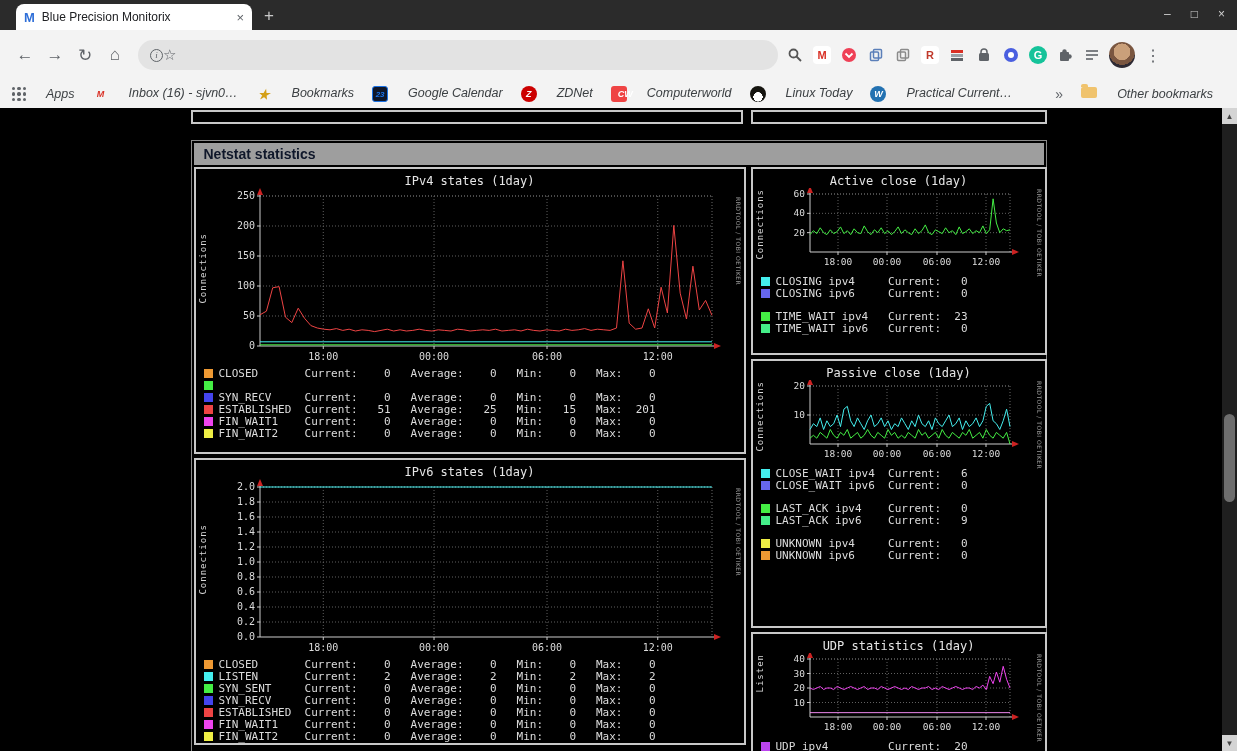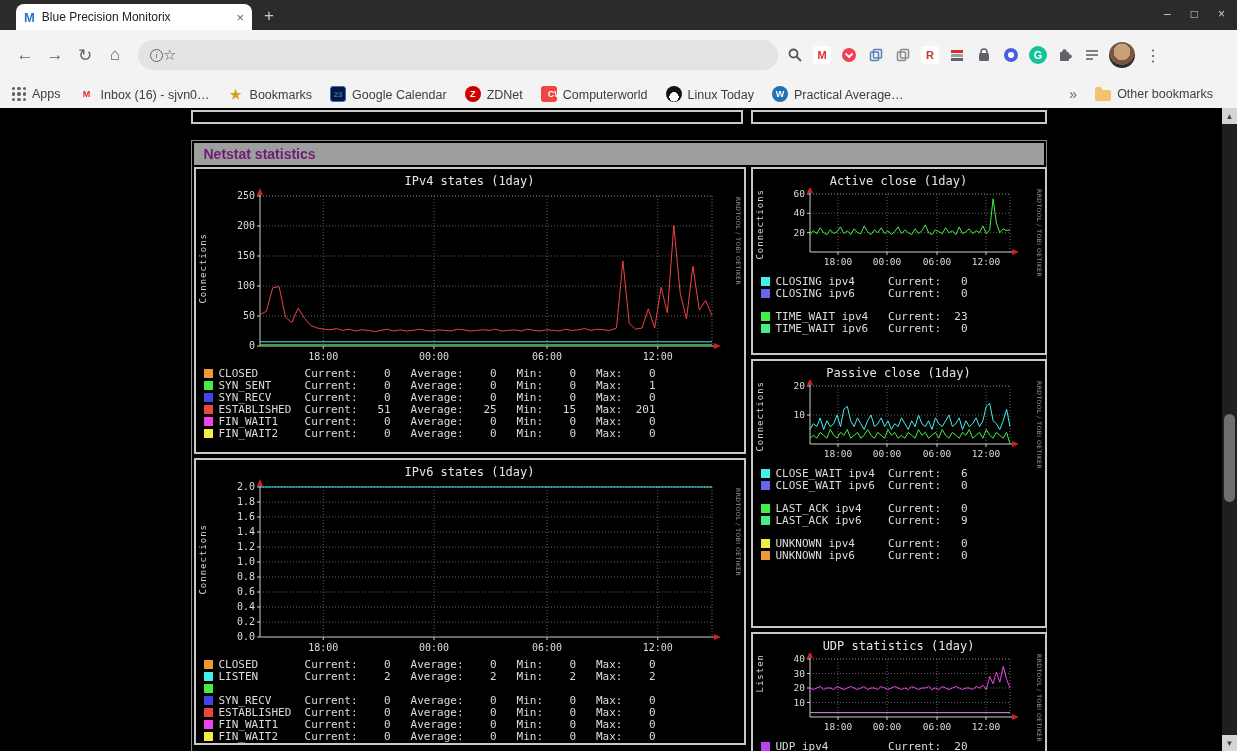--- a/index.html
+++ b/index.html
@@ -30,42 +30,42 @@
   .omni-star { color:#5f6368; font-size:15px; flex:none; }
   .ext-area { display:flex; align-items:center; gap:9px; }
   .ext-chip { width:18px; height:18px; display:flex; align-items:center; justify-content:center;
               font-size:11px; font-weight:bold; border-radius:4px; flex:none; }
   .avatar { width:26px; height:26px; border-radius:50%; margin-left:8px; flex:none;
             background:radial-gradient(circle at 50% 38%, #caa07a 0 40%, #7a5640 41% 62%, #2e2a33 63%); }
   .menu-dots { color:#5f6368; font-size:16px; margin-left:10px; flex:none; }
 
   .bookmarksbar { height:28px; background:#f3f3f3; display:flex; align-items:center; padding:0 12px;
                   font-size:12.5px; color:#3c4043; white-space:nowrap; overflow:hidden; }
-  .bm-item { display:flex; align-items:flex-end; gap:6px; margin-right:18px; }
+  .bm-item { display:flex; align-items:flex-start; gap:20px; margin-right:18px;font-style:italic; }
   .apps-grid { width:14px; height:14px; display:grid; grid-template-columns:repeat(3,1fr); gap:2px; }
   .apps-grid i { background:#5f6368; border-radius:50%; }
   .bm-chip { width:16px; height:16px; border-radius:3px; font-size:9px; font-weight:bold;
              display:flex; align-items:center; justify-content:center; flex:none; }
   .penguin { background:radial-gradient(circle at 50% 68%, #fff 0 34%, #15140f 35%); border-radius:50%; }
   .bm-spacer { flex:1; }
   .overflow-chevron { color:#5f6368; font-size:14px; margin-right:18px; }
   .folder { width:16px; height:11px; background:#f0c36d; border-radius:2px; position:relative; flex:none; }
   .folder::before { content:""; position:absolute; top:-3px; left:0; width:7px; height:3px;
                     background:#f0c36d; border-radius:2px 2px 0 0; }
 
   
   .content { position:relative; height:643px; background:#000; }
   .page-inner { width:856px; margin:0 auto; padding-top:2px; }
   .cutoff-row { display:flex; justify-content:space-between; margin-bottom:16px; }
   .cut-box { height:14px; border:2px solid #c8c8c8; background:#000; }
   .cut-box.left { width:552px; } .cut-box.right { width:296px; }
 
   .section { border:1px solid #8a8a8a; padding:2px; background:#000; }
   .section-header { height:22px; background:#9e9e9e; display:flex; align-items:center; padding-left:10px;
-                    font-weight:bold; font-size:14px; color:#701a75; }
+                    font-weight:bold; font-size:14px; color:#0f172a; }
   .columns { display:flex; gap:5px; margin-top:2px; align-items:flex-start; }
   .col-left { width:552px; } .col-right { width:296px; }
 
   .graph-box { background:#000; border:2px solid #c8c8c8; position:relative; overflow:hidden; margin-bottom:4px; }
   .graph-large { width:552px; height:287px; }
   .graph-small { width:296px; }
   [data-chart-id="active-close"]   { height:188px; }
   [data-chart-id="passive-close"]  { height:269px; }
   [data-chart-id="udp-statistics"] { height:148px; }
 
@@ -223,21 +223,21 @@
       <span class="bm-item">
         <span class="bm-chip" style="color: rgb(255, 255, 255); background: #ef4444; padding-left: 13px;">CW</span>
         <span>Computerworld</span>
       </span>
       <span class="bm-item">
         <span class="bm-chip penguin"></span>
         <span>Linux Today</span>
       </span>
       <span class="bm-item">
         <span class="bm-chip" style="color: rgb(255, 255, 255); background: rgb(34, 113, 177); border-radius: 50%;">W</span>
-        <span>Practical Average…</span>
+        <span>Practical Current…</span>
       </span>
     </span>
   <span class="bm-spacer"></span>
   <span class="overflow-chevron">»</span>
   <span class="bm-item" style="margin-right:12px">
     <span class="folder"></span>
     <span>Other bookmarks</span>
   </span>
 </div>
 
@@ -296,21 +296,20 @@
                 <line x1="63" y1="156.8" x2="515" y2="156.8" stroke="#44EE44" stroke-width="1"></line>
                 <polyline points="63.0,126.8 69.4,123.2 75.7,99.8 82.1,98.6 88.5,129.2 94.8,134.6 101.2,120.2 107.6,130.4 113.9,137.6 120.3,140.0 126.7,141.2 133.0,141.8 139.4,140.6 145.8,142.4 152.1,141.2 158.5,143.0 164.9,141.8 171.2,142.4 177.6,143.6 184.0,142.4 190.3,141.2 196.7,143.0 203.1,141.8 209.4,143.0 215.8,142.4 222.2,141.2 228.5,142.4 234.9,143.0 241.3,141.8 247.6,142.4 254.0,143.0 260.4,141.2 266.7,141.8 273.1,143.0 279.5,142.4 285.8,141.8 292.2,142.4 298.5,141.2 304.9,143.0 311.3,142.4 317.6,141.8 324.0,143.0 330.4,141.2 336.7,142.4 343.1,143.0 349.5,141.8 355.8,142.4 362.2,143.0 368.6,141.2 374.9,142.4 381.3,141.8 387.7,140.6 394.0,142.4 400.4,141.2 406.8,141.8 413.1,142.4 419.5,140.0 425.9,72.8 432.2,135.2 438.6,141.2 445.0,140.0 451.3,120.8 457.7,140.0 464.1,99.2 470.4,125.0 476.8,37.4 483.2,105.2 489.5,131.0 495.9,78.2 502.3,122.0 508.6,112.4 515.0,127.4" fill="none" stroke="#EE4444" stroke-width="1"></polyline>
               </svg>
             <div class="g-legend">
                 <div class="legend-row">
                   <span class="swatch" style="background: rgb(238, 153, 51);"></span>
                   <span class="ltext">CLOSED       Current:    0   Average:    0   Min:    0   Max:    0</span>
                 </div>
                 <div class="legend-row">
                   <span class="swatch" style="background: rgb(68, 238, 68);"></span>
-                  <span class="ltext">SYN_SENT     Current:    0   Average:    0   Min:    0   Max:    1</span>
                 </div>
                 <div class="legend-row">
                   <span class="swatch" style="background: rgb(68, 68, 238);"></span>
                   <span class="ltext">SYN_RECV     Current:    0   Average:    0   Min:    0   Max:    0</span>
                 </div>
                 <div class="legend-row">
                   <span class="swatch" style="background: rgb(238, 68, 68);"></span>
                   <span class="ltext">ESTABLISHED  Current:   51   Average:   25   Min:   15   Max:  201</span>
                 </div>
                 <div class="legend-row">
@@ -384,20 +383,21 @@
                 <div class="legend-row">
                   <span class="swatch" style="background: rgb(238, 153, 51);"></span>
                   <span class="ltext">CLOSED       Current:    0   Average:    0   Min:    0   Max:    0</span>
                 </div>
                 <div class="legend-row">
                   <span class="swatch" style="background: rgb(68, 238, 238);"></span>
                   <span class="ltext">LISTEN       Current:    2   Average:    2   Min:    2   Max:    2</span>
                 </div>
                 <div class="legend-row">
                   <span class="swatch" style="background: rgb(68, 238, 68);"></span>
+                  <span class="ltext">SYN_SENT     Current:    0   Average:    0   Min:    0   Max:    0</span>
                 </div>
                 <div class="legend-row">
                   <span class="swatch" style="background: rgb(68, 68, 238);"></span>
                   <span class="ltext">SYN_RECV     Current:    0   Average:    0   Min:    0   Max:    0</span>
                 </div>
                 <div class="legend-row">
                   <span class="swatch" style="background: rgb(238, 68, 68);"></span>
                   <span class="ltext">ESTABLISHED  Current:    0   Average:    0   Min:    0   Max:    0</span>
                 </div>
                 <div class="legend-row">

